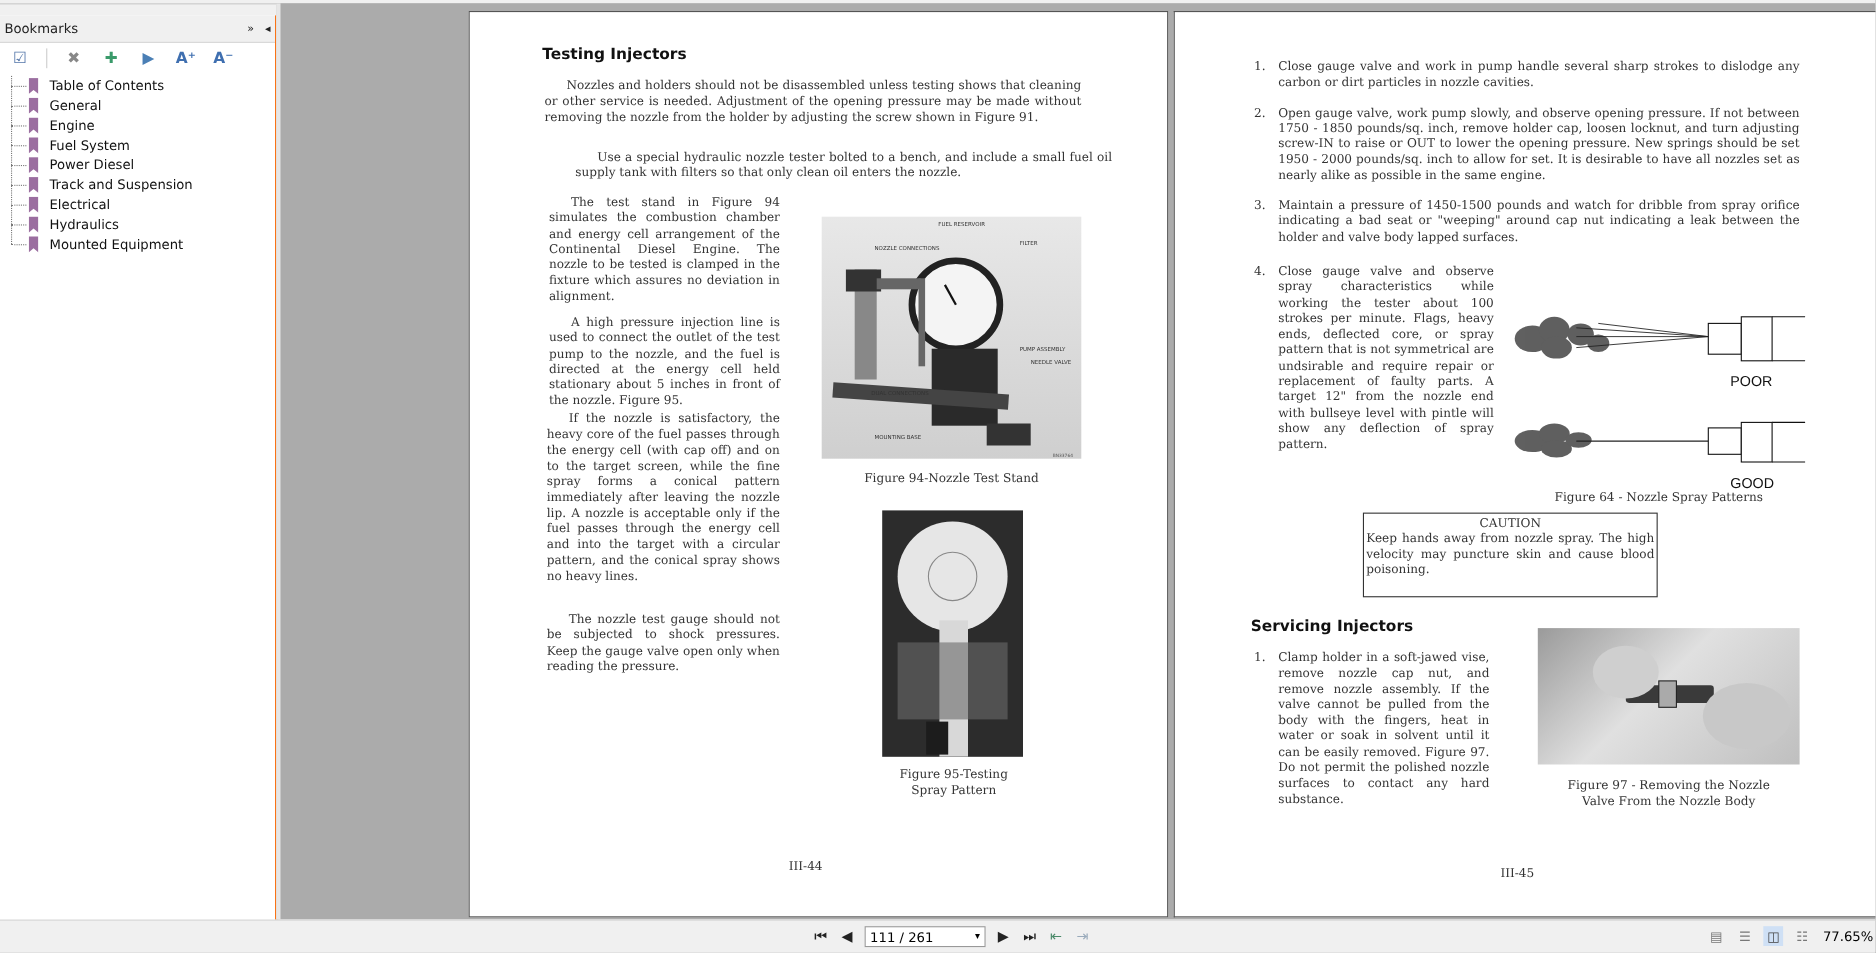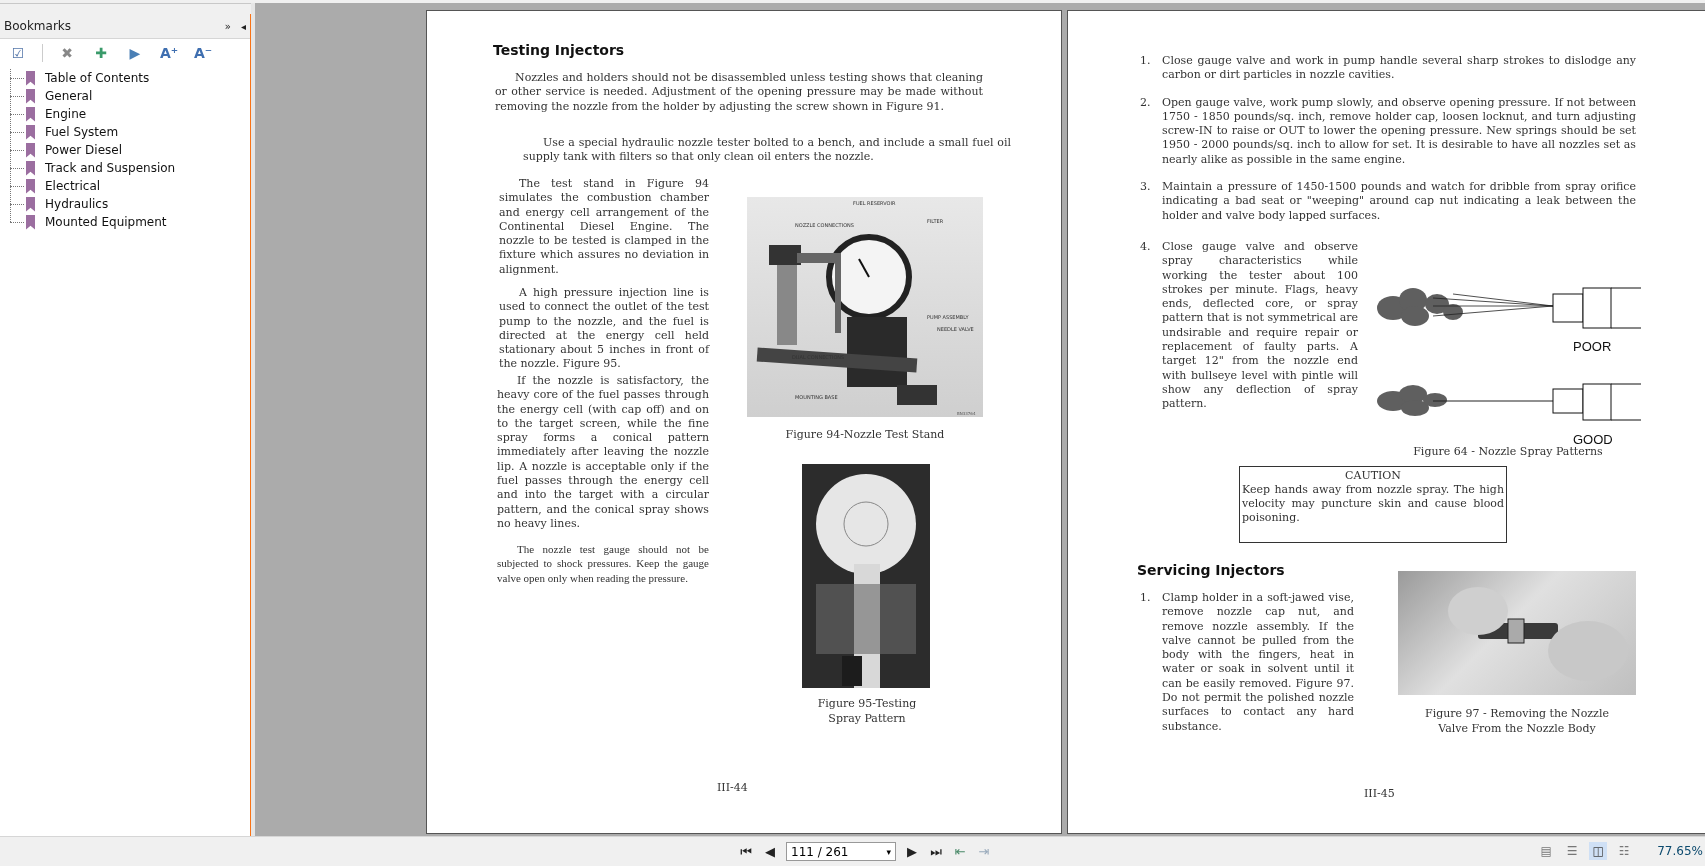--- a/index.html
+++ b/index.html
@@ -34,21 +34,21 @@
   .olist .num { width:22px; flex:none; }
   .olist .txt { flex:1; text-align:justify; }
   .caution { position:absolute; border:1px solid #333; font-size:11px; line-height:14px; color:#333; }
   .statusbar { position:absolute; left:0; top:836px; width:1705px; height:30px; background:#f0f0f0; border-top:1px solid #d6d6d6; }
   .nav { position:absolute; left:738px; top:5px; display:flex; align-items:center; gap:8px; }
   .navbtn { font-size:13px; color:#222; width:16px; text-align:center; cursor:pointer; }
   .pagebox { width:110px; height:19px; border:1px solid #999; background:#fff; display:flex; align-items:center; justify-content:space-between; padding:0 4px; font-size:12px; box-sizing:border-box; }
   .right-tools { position:absolute; right:0; top:5px; display:flex; align-items:center; gap:8px; padding-right:2px; }
   .vm { width:18px; height:18px; display:flex; align-items:center; justify-content:center; font-size:12px; color:#777; }
   .vm.active { background:#cfe0f5; color:#444; }
-  .zoom-label { font-size:12px; color:#0c4a6e; margin-left:16px; }
+  .zoom-label { font-size:12px; color:#000000; margin-left:2px; }
 </style>
 </head>
 <body>
 
 <div class="topstrip"></div>
 
 <div class="sidebar">
   <div class="sb-header">
     <span>Bookmarks</span>
     <span class="ctrls">
@@ -119,21 +119,21 @@
 <div class="scroll-strip"></div>
 
 <div class="page pgL">
   <div class="heading" style="left:66px;top:31px;">Testing Injectors</div>
   <div class="para ind" style="left:68px;top:60px;width:488px;">Nozzles and holders should not be disassembled unless testing shows that cleaning or other service is needed. Adjustment of the opening pressure may be made without removing the nozzle from the holder by adjusting the screw shown in Figure 91.</div>
   <div class="para ind" style="left:68px;top:125px;width:488px;margin-left:28px;">Use a special hydraulic nozzle tester bolted to a bench, and include a small fuel oil supply tank with filters so that only clean oil enters the nozzle.</div>
 
   <div class="para ind" style="left:72px;top:166px;width:210px;">The test stand in Figure 94 simulates the combustion chamber and energy cell arrangement of the Continental Diesel Engine. The nozzle to be tested is clamped in the fixture which assures no deviation in alignment.</div>
   <div class="para ind" style="left:72px;top:275px;width:210px;">A high pressure injection line is used to connect the outlet of the test pump to the nozzle, and the fuel is directed at the energy cell held stationary about 5 inches in front of the nozzle. Figure 95.</div>
   <div class="para ind" style="left:70px;top:363px;width:212px;">If the nozzle is satisfactory, the heavy core of the fuel passes through the energy cell (with cap off) and on to the target screen, while the fine spray forms a conical pattern immediately after leaving the nozzle lip. A nozzle is acceptable only if the fuel passes through the energy cell and into the target with a circular pattern, and the conical spray shows no heavy lines.</div>
-  <div class="para ind" style="left:70px;top:531px;width:212px;font-family:Liberation Serif, serif;">The nozzle test gauge should not be subjected to shock pressures. Keep the gauge valve open only when reading the pressure.</div>
+  <div class="para ind" style="left:70px;top:545px;width:212px;">The nozzle test gauge should not be subjected to shock pressures. Keep the gauge valve open only when reading the pressure.</div>
 
   <div class="fig photo" style="left:320px;top:186px;width:236px;height:220px;background:linear-gradient(180deg,#e8e8e8 0%,#d9d9d9 60%,#cfcfcf 100%);">
     <svg width="236" height="220" viewBox="0 0 236 220">
       <circle cx="122" cy="80" r="40" fill="#f4f4f4" stroke="#222" stroke-width="6"></circle>
       <line x1="122" y1="80" x2="112" y2="62" stroke="#111" stroke-width="2"></line>
       <rect x="100" y="120" width="60" height="70" fill="#2a2a2a"></rect>
       <rect x="30" y="48" width="20" height="100" fill="#888"></rect>
       <rect x="22" y="48" width="32" height="20" fill="#333"></rect>
       <rect x="50" y="56" width="40" height="10" fill="#666"></rect>
       <rect x="88" y="56" width="6" height="80" fill="#666"></rect>

